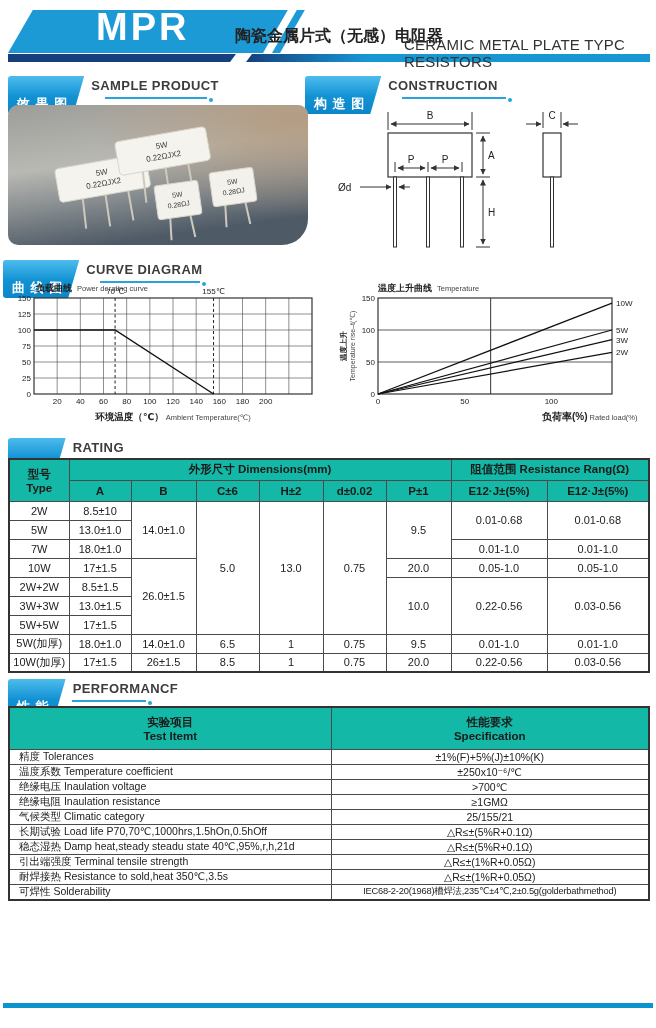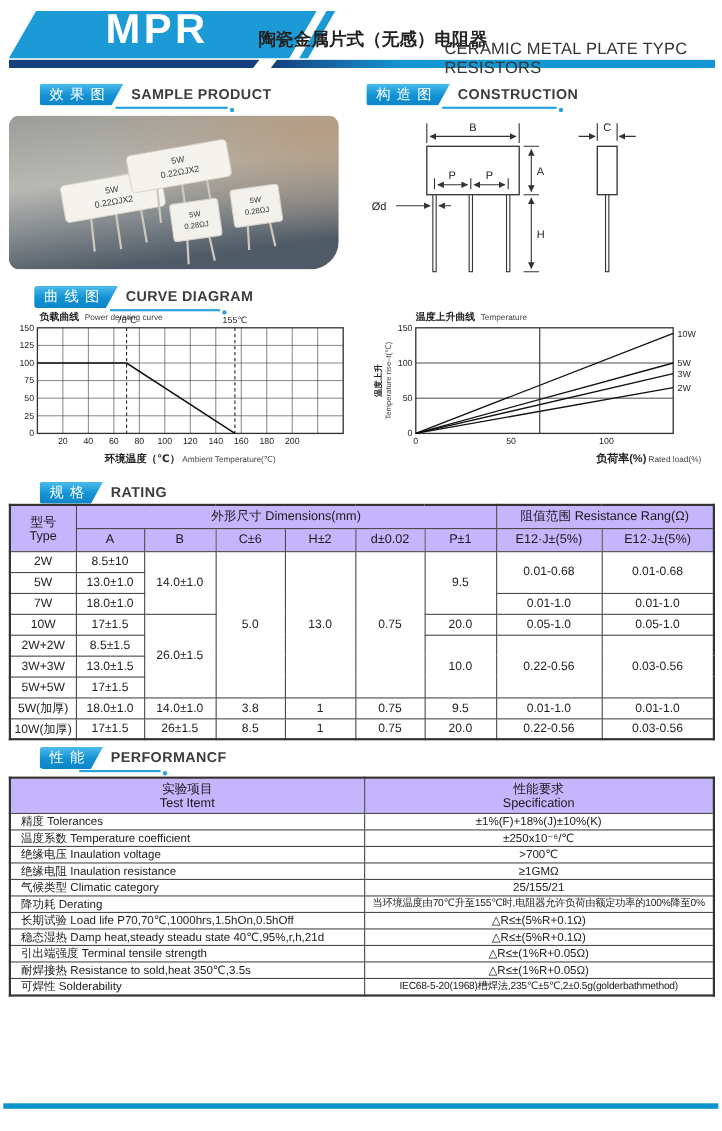--- a/index.html
+++ b/index.html
@@ -8,39 +8,39 @@
   
   .logo-shape{position:absolute;left:8px;top:10px;width:255px;height:43px;background:#1b9ad6;transform:skewX(-30deg);transform-origin:bottom left;}
   .logo-text{position:absolute;left:68px;top:8px;font-size:38px;font-weight:bold;color:#fff;letter-spacing:3px;line-height:1;margin-left:28px;}
   .logo-slash{position:absolute;left:272px;top:10px;width:8px;height:43px;background:#1b9ad6;transform:skewX(-30deg);transform-origin:bottom left;}
   .hdr-navy-bar{position:absolute;left:8px;top:54px;width:228px;height:8px;background:#163f7d;clip-path:polygon(0 0,100% 0,calc(100% - 6px) 100%,0 100%);}
   .hdr-blue-bar{position:absolute;left:246px;top:54px;width:404px;height:8px;background:linear-gradient(90deg,#163f7d 0%,#1697d4 30%,#1697d4 100%);clip-path:polygon(6px 0,100% 0,100% 100%,0 100%);}
   .hdr-title-cn{position:absolute;left:235px;top:26px;font-size:16px;font-weight:bold;color:#222;}
   .hdr-title-en{position:absolute;left:404px;top:36px;font-size:15px;color:#333;letter-spacing:.2px;}
   
   .sec{position:absolute;height:26px;}
-  .sec-banner{display:inline-block;height:20px;line-height:20px;padding:0 16px 0 9px;background:linear-gradient(180deg,#4dbcec 0%,#1191d3 55%,#0d86c8 100%);color:#fff;font-weight:normal;font-size:13px;letter-spacing:1px;border-radius:3px 0 0 3px;clip-path:polygon(0 0,100% 0,calc(100% - 11px) 100%,0 100%);margin-left:28px;}
+  .sec-banner{display:inline-block;height:20px;line-height:20px;padding:18px 16px 0 9px;background:linear-gradient(180deg,#4dbcec 0%,#1191d3 55%,#0d86c8 100%);color:#fff;font-weight:bold;font-size:13px;letter-spacing:1px;border-radius:3px 0 0 3px;clip-path:polygon(0 0,100% 0,calc(100% - 11px) 100%,0 100%);}
   .sec-en{display:inline-block;margin-left:7px;font-size:13px;font-weight:bold;color:#3c3c3c;line-height:20px;vertical-align:top;letter-spacing:.4px;}
   .sec-rule{position:absolute;top:21px;height:2px;background:#29a3db;}
   .sec-dot{position:absolute;top:22px;width:4px;height:4px;border-radius:50%;background:#29a3db;}
   
   .photo{position:absolute;left:8px;top:105px;width:300px;height:140px;border-radius:10px 10px 26px 10px;overflow:hidden;}
   
   svg text{font-family:"Liberation Sans","DejaVu Sans",sans-serif;}
   
   table{border-collapse:collapse;table-layout:fixed;}
   .dtable{position:absolute;border:2px solid #333;}
   .dtable th,.dtable td{border:1px solid #4a4a4a;text-align:center;padding:0 2px;overflow:hidden;}
-  .dtable th{background:#c4b5fd;font-weight:normal;font-size:11.5px;color:#1a1a1a;}
+  .dtable th{background:#14b8a6;font-weight:bold;font-size:11.5px;color:#1a1a1a;}
   .dtable td{font-size:11px;color:#222;background:#fff;}
   #rating-table{left:8px;top:458px;width:640px;}
   #rating-table thead tr{height:21px;}
   #rating-table tbody tr{height:19px;}
   #perf-table{left:8px;top:706px;width:640px;}
-  #perf-table thead tr{height:32px;}
+  #perf-table thead tr{height:42px;}
   #perf-table tbody tr{height:14px;}
   #perf-table td{font-size:10.5px;}
   #perf-table td.l{text-align:left;padding-left:9px;}
   #perf-table td.small{font-size:9.3px;letter-spacing:-.2px;}
   
   .footer-bar{position:absolute;left:3px;top:1003px;width:650px;height:5px;background:#0a93cd;}
 </style>
 </head>
 <body>
 
@@ -316,21 +316,21 @@
         <td>13.0±1.5</td>
       </tr>
       <tr>
         <td>5W+5W</td>
         <td>17±1.5</td>
       </tr>
       <tr>
         <td>5W(加厚)</td>
         <td>18.0±1.0</td>
         <td>14.0±1.0</td>
-        <td>3.8</td>
+        <td>6.5</td>
         <td>1</td>
         <td>0.75</td>
         <td>9.5</td>
         <td>0.01-1.0</td>
         <td>0.01-1.0</td>
       </tr>
       <tr>
         <td>10W(加厚)</td>
         <td>17±1.5</td>
         <td>26±1.5</td>
@@ -351,58 +351,54 @@
     </colgroup>
     <thead>
       <tr>
         <th>实验项目<br>Test Itemt</th>
         <th>性能要求<br>Specification</th>
       </tr>
     </thead>
     <tbody>
       <tr>
         <td class="l">精度 Tolerances</td>
-        <td>±1%(F)+18%(J)±10%(K)</td>
+        <td>±1%(F)+5%(J)±10%(K)</td>
       </tr>
       <tr>
         <td class="l">温度系数 Temperature coefficient</td>
         <td>±250x10⁻⁶/℃</td>
       </tr>
       <tr>
         <td class="l">绝缘电压 Inaulation voltage</td>
         <td>&gt;700℃</td>
       </tr>
       <tr>
         <td class="l">绝缘电阻 Inaulation resistance</td>
         <td>≥1GMΩ</td>
       </tr>
       <tr>
         <td class="l">气候类型 Climatic category</td>
         <td>25/155/21</td>
       </tr>
       <tr>
-        <td class="l">降功耗 Derating</td>
-        <td class="small">当环境温度由70℃升至155℃时,电阻器允许负荷由额定功率的100%降至0%</td>
-      </tr>
-      <tr>
         <td class="l">长期试验 Load life P70,70℃,1000hrs,1.5hOn,0.5hOff</td>
         <td>△R≤±(5%R+0.1Ω)</td>
       </tr>
       <tr>
         <td class="l">稳态湿热 Damp heat,steady steadu state 40℃,95%,r,h,21d</td>
         <td>△R≤±(5%R+0.1Ω)</td>
       </tr>
       <tr>
         <td class="l">引出端强度 Terminal tensile strength</td>
         <td>△R≤±(1%R+0.05Ω)</td>
       </tr>
       <tr>
         <td class="l">耐焊接热 Resistance to sold,heat 350℃,3.5s</td>
         <td>△R≤±(1%R+0.05Ω)</td>
       </tr>
       <tr>
         <td class="l">可焊性 Solderability</td>
-        <td class="small">IEC68-5-20(1968)槽焊法,235℃±5℃,2±0.5g(golderbathmethod)</td>
+        <td class="small">IEC68-2-20(1968)槽焊法,235℃±4℃,2±0.5g(golderbathmethod)</td>
       </tr>
     </tbody>
   </table>
 
 <div class="footer-bar"></div>
 
 </body></html>

